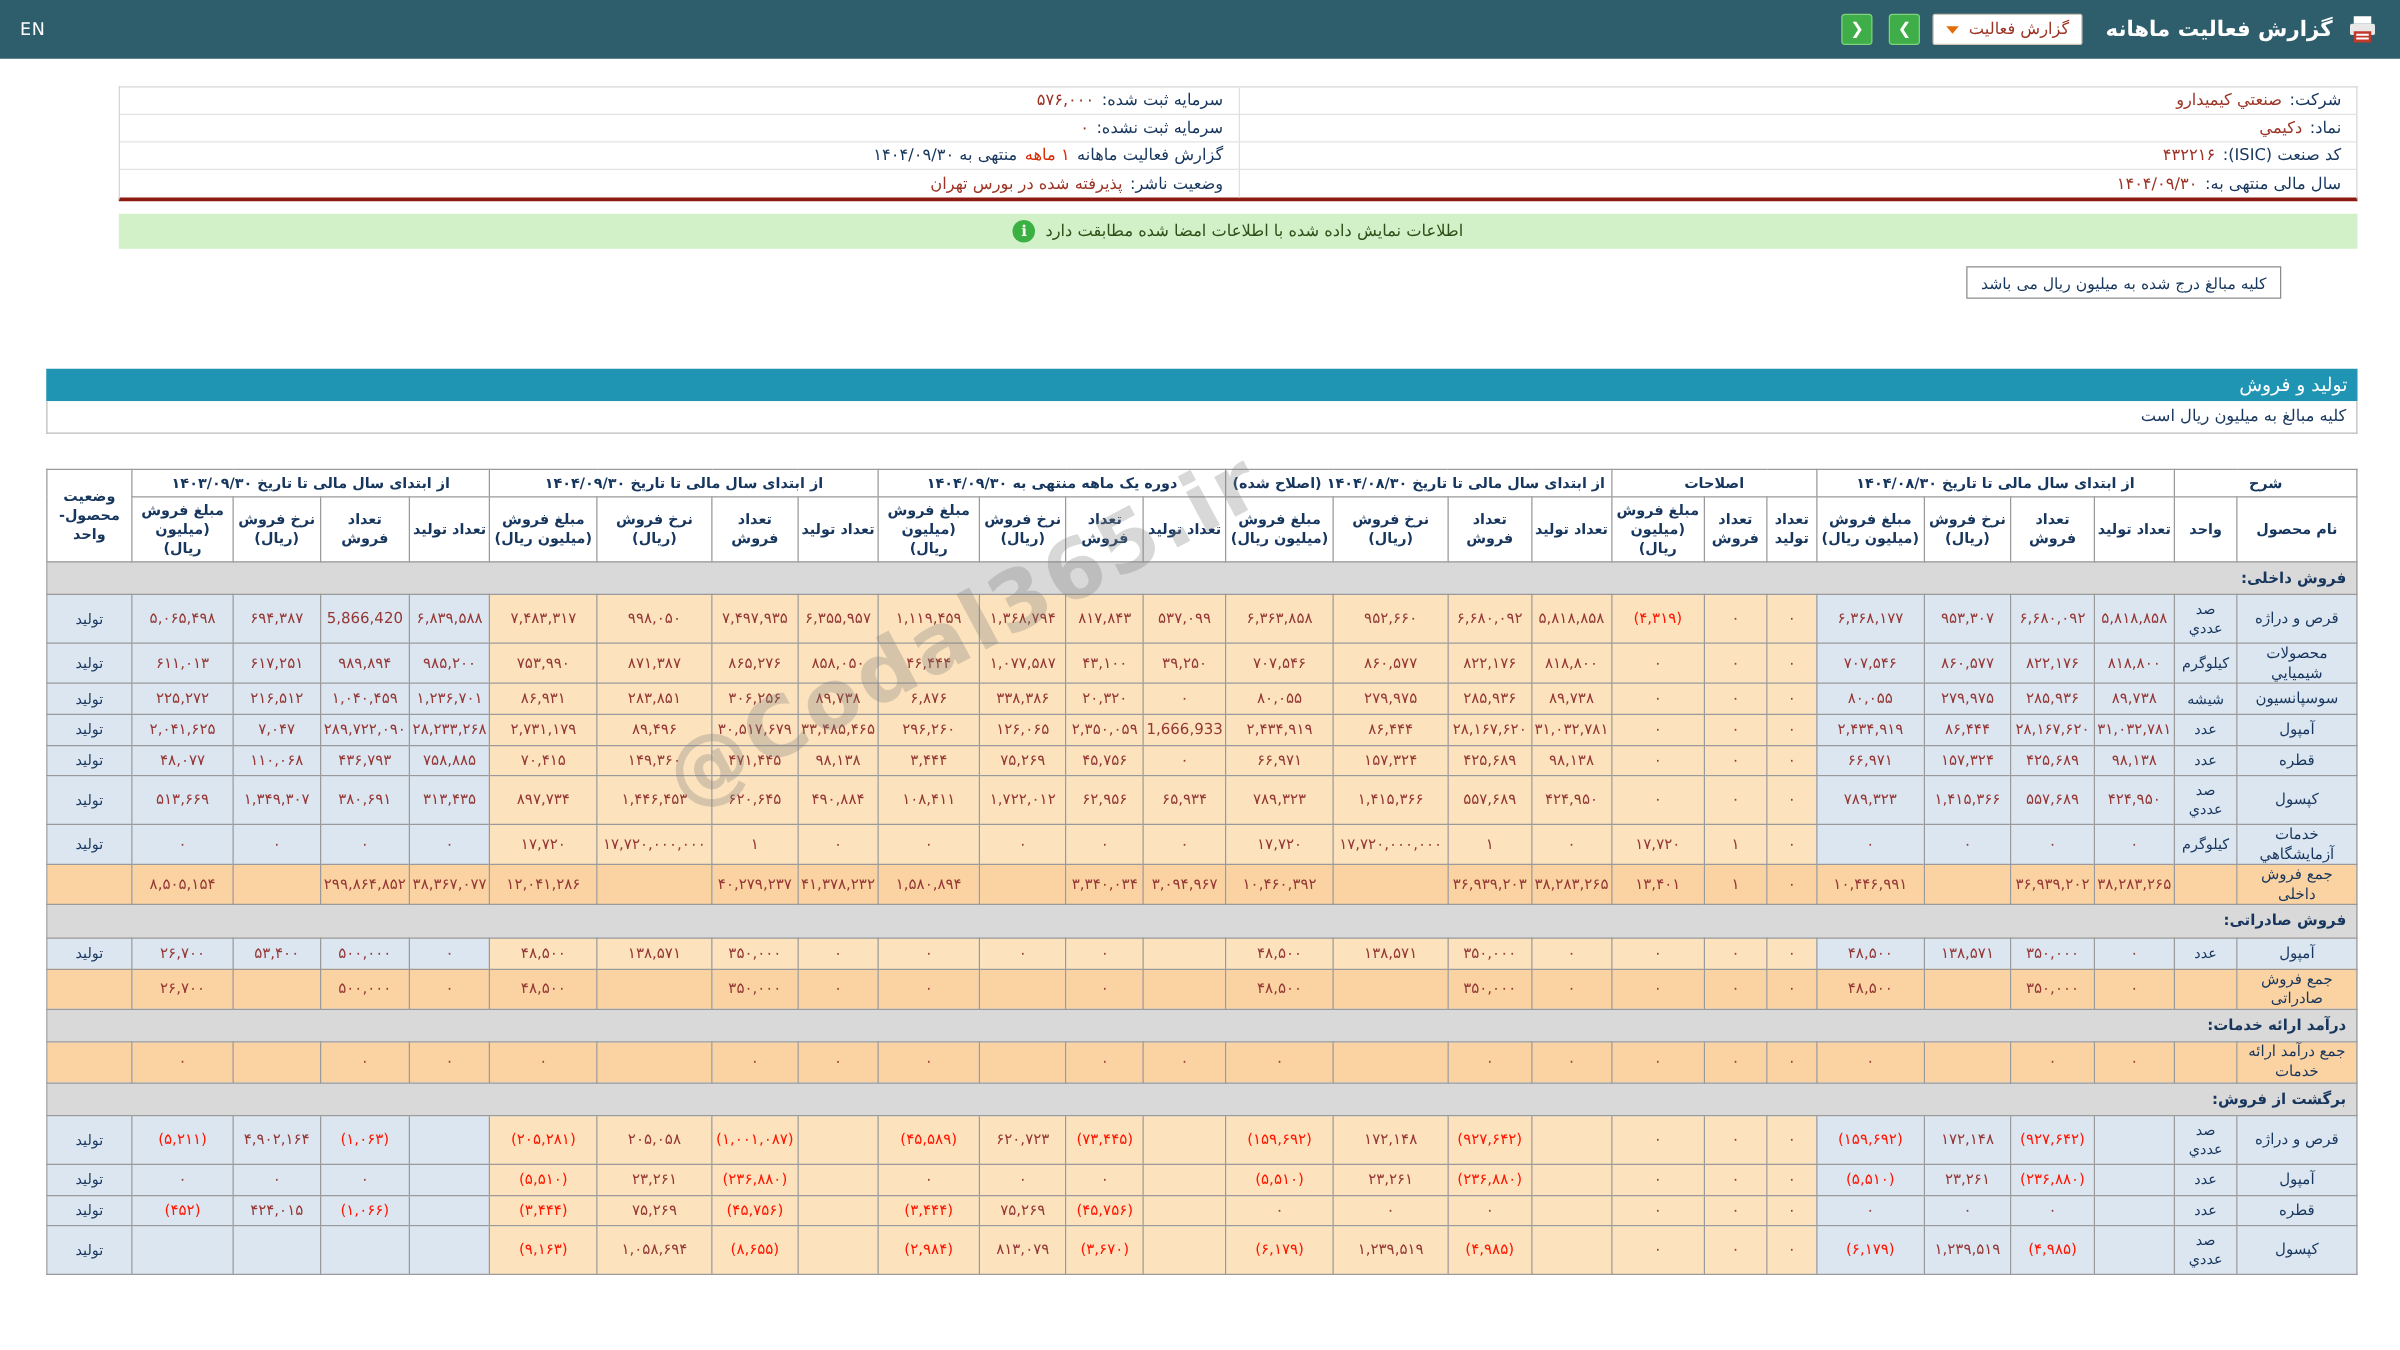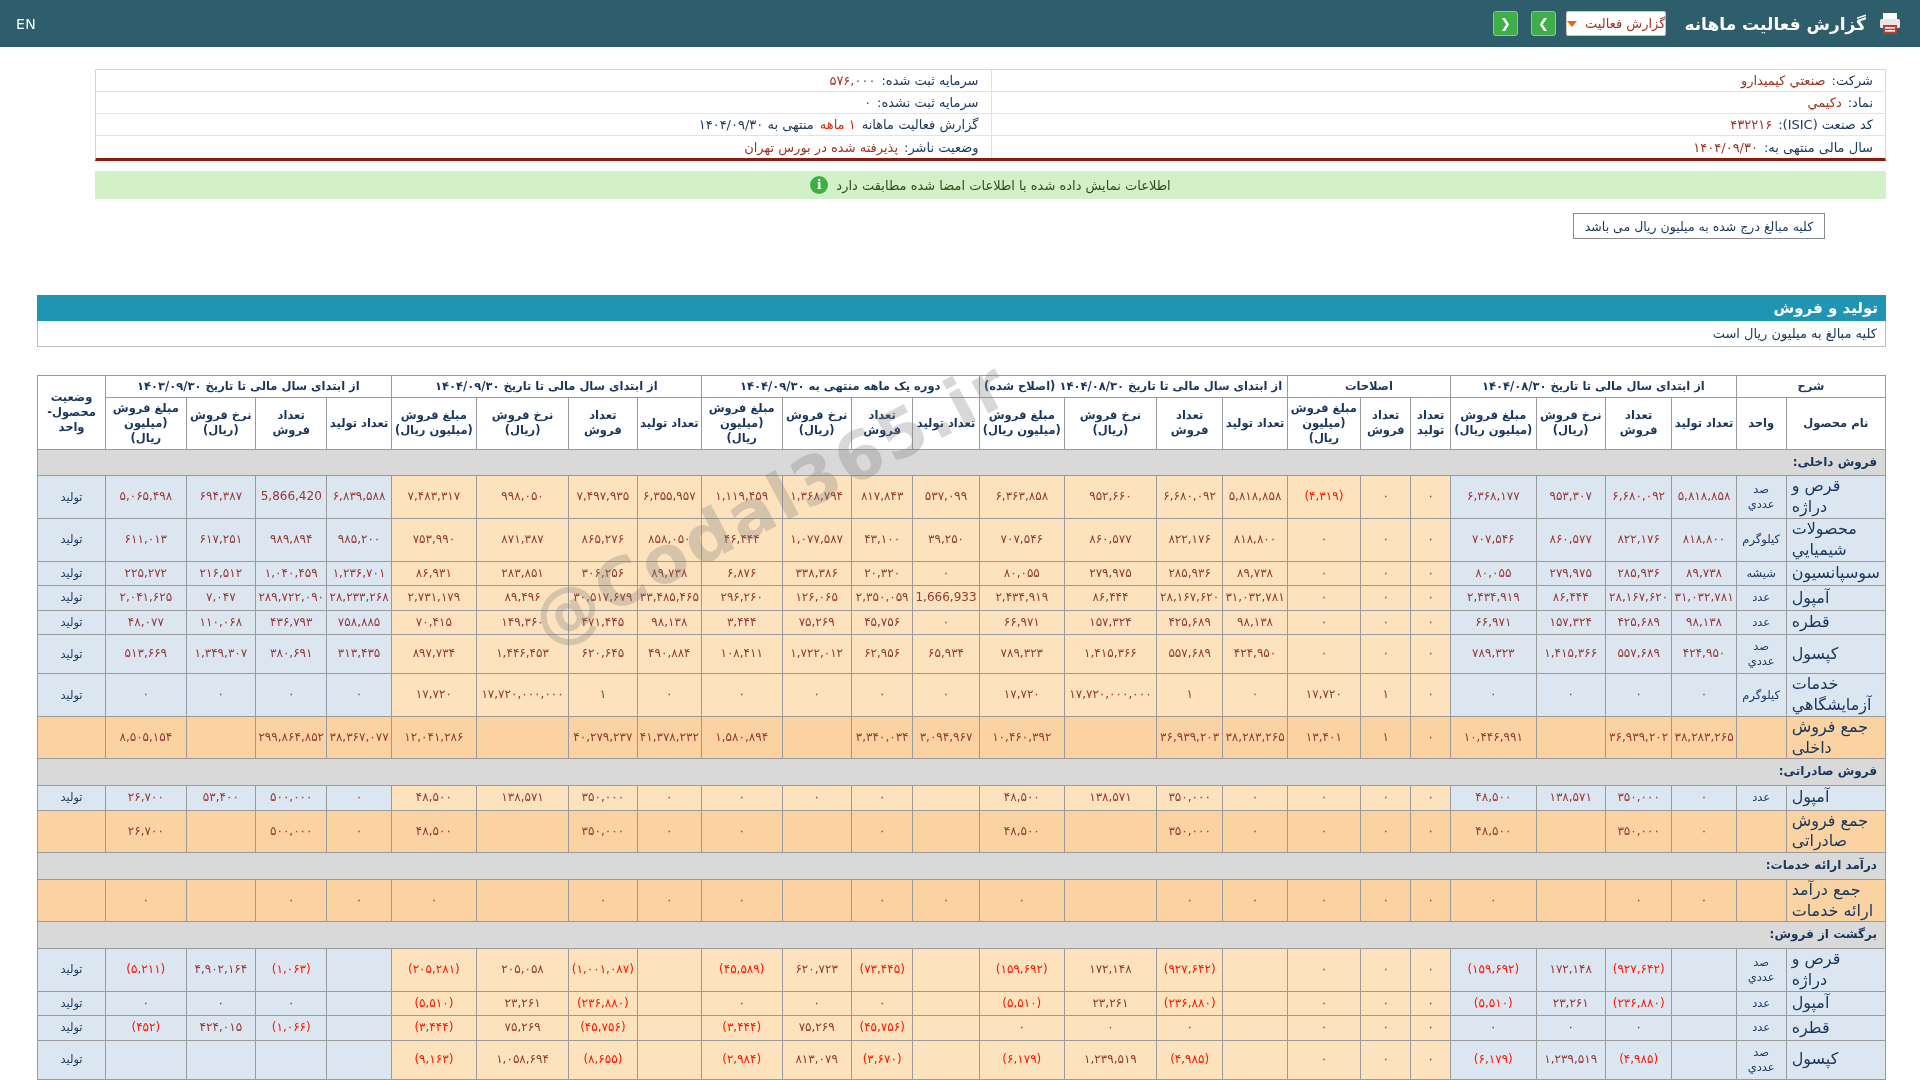--- a/index.html
+++ b/index.html
@@ -6,21 +6,21 @@
   html,body{width:1920px;height:1080px;background:#fff;overflow:hidden;
     font-family:"DejaVu Sans","Liberation Sans",sans-serif;}
   .page{width:1920px;height:1080px;overflow:hidden;direction:rtl;position:relative}
 
   
   .topbar{height:47px;background:#2e5d6b;display:flex;align-items:center;
     padding:0 16px;gap:10px;color:#fff}
   .topbar .title{font-size:17px;font-weight:bold;color:#fff;white-space:nowrap}
   .print-icon{width:28px;height:28px;display:inline-flex;align-items:center;justify-content:center}
   .dropdown{display:inline-flex;align-items:center;gap:8px;background:#fff;border:1px solid #cfc4b8;
-    border-radius:2px;padding:4px 0;font-size:13px;color:#9c3324;cursor:pointer;
+    border-radius:2px;padding:4px 10px;font-size:13px;color:#9c3324;cursor:pointer;
     font-family:inherit;margin-right:8px}
   .chev{width:0;height:0;border-left:5px solid transparent;border-right:5px solid transparent;
     border-top:6px solid #e36c09;display:inline-block}
   .navbtn{width:25px;height:25px;background:#3fae49;border:1px solid #7fd37f;border-radius:3px;
     color:#fff;font-size:13px;line-height:1;cursor:pointer;display:inline-flex;
     align-items:center;justify-content:center;font-family:inherit}
   .navbtn + .navbtn{margin-right:3px}
   .spacer{flex:1}
   .en{color:#fff;font-size:14px;text-decoration:none;cursor:pointer;letter-spacing:.5px}
 
@@ -45,35 +45,35 @@
   
   .note-box{margin:14px 95px 0 0;margin-left:auto;width:252px;height:26px;border:1px solid #8c8c8c;
     display:flex;align-items:center;justify-content:center;font-size:12.5px;color:#17365d}
   
   .note-box{margin-right:auto;margin-left:37px}
   .note-holder{margin:14px 95px 0 37px;display:flex}
   .note-holder .note-box{margin:0}
 
   
   .main{margin:56px 34px 0 37px;position:relative}
-  .section-bar{height:26px;background:#2095b3;color:#fff;font-weight:bold;font-size:15px;
+  .section-bar{height:26px;background:#2095b3;color:#fff;font-weight:normal;font-size:15px;
     display:flex;align-items:center;padding:0 8px}
   .section-sub{height:26px;border:1px solid #bcbcbc;border-top:none;color:#17365d;
     font-weight:normal;font-size:13px;display:flex;align-items:center;padding:0 8px;background:#fff}
 
   
   table{width:100%;border-collapse:collapse;margin-top:28px;background:#fff}
   th,td{border:1px solid #9a9a9a;vertical-align:middle}
   thead th{background:#fff;color:#17365d;font-weight:bold;font-size:11.5px;
     text-align:center;padding:3px 2px;line-height:1.3}
   th.status-h{width:68px}
   th.name-h{width:96px}
   th.unit-h{width:50px}
   td{font-size:12px;color:#17365d;padding:4px 2px;line-height:1.3;text-align:center}
-  td.name-cell{text-align:left;padding:0 5px;font-size:16px}
+  td.name-cell{text-align:center;padding:0 5px;font-size:12px}
   td.unit-cell,td.status-cell{font-size:11.5px}
   td.num{direction:ltr;white-space:nowrap;color:#943735}
   td.num.neg{color:#ff1500}
   tr.data td{background:#dce6f1}
   tr.data td.warm{background:#fde3bd}
   tr.total td{background:#fbd3a2}
   tr.section td{background:#d9d9d9;text-align:right;padding:5px 8px;font-weight:bold;font-size:12px}
 
   .watermark{position:absolute;top:170px;left:470px;transform:rotate(-28deg);
     font-size:66px;font-weight:bold;color:rgba(125,125,125,.30);letter-spacing:3px;

